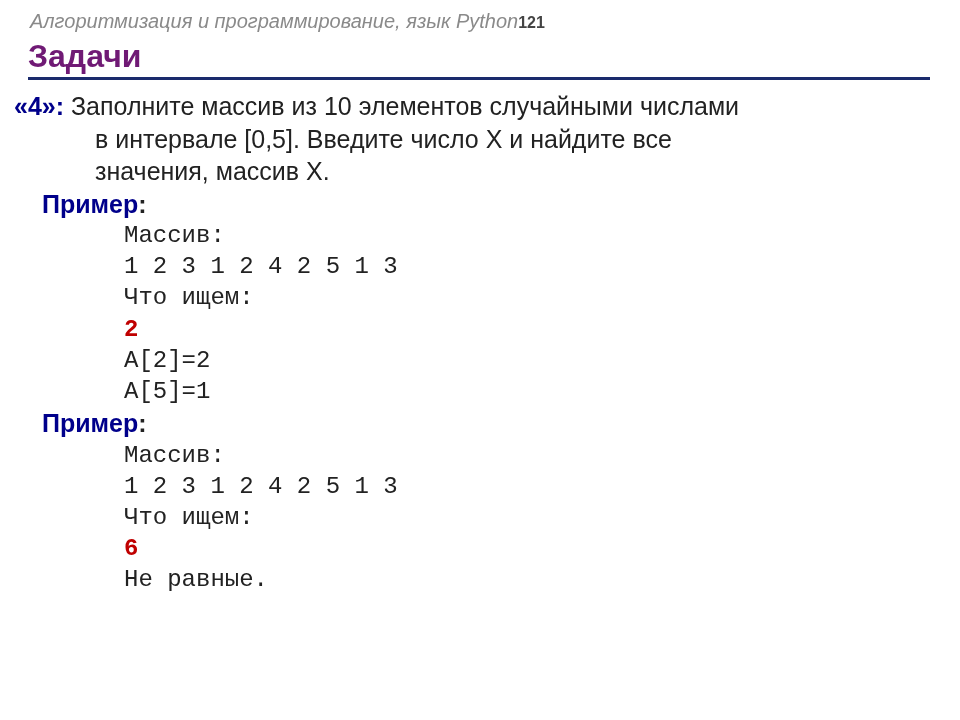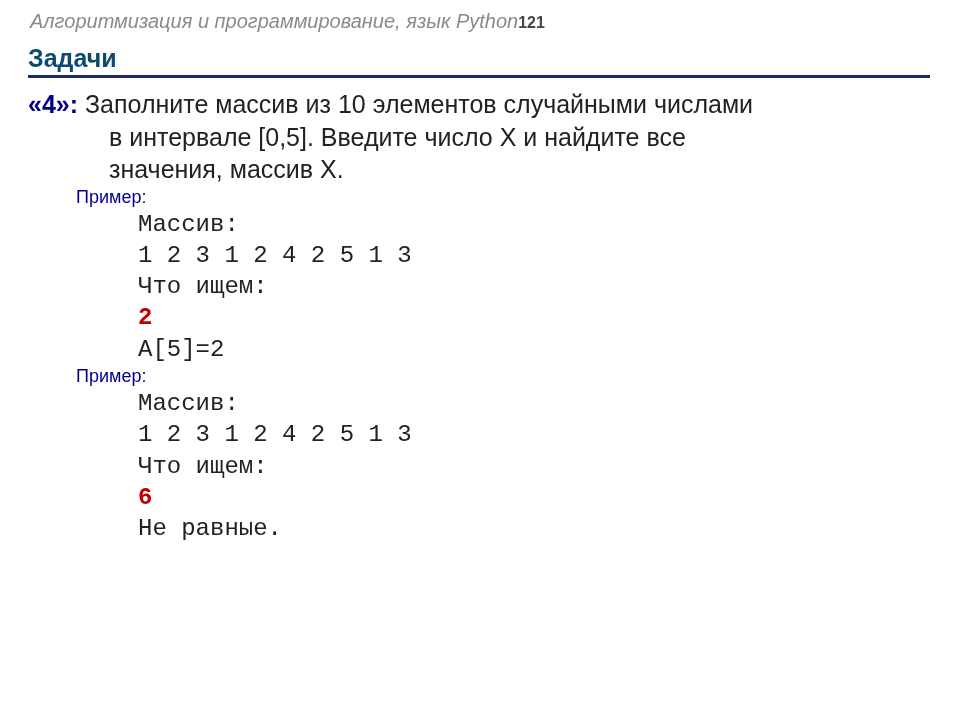--- a/index.html
+++ b/index.html
@@ -22,48 +22,48 @@
     font-style: italic;
     font-size: 20px;
   }
   .page-number {
     font-style: normal;
     font-size: 16px;
     color: #444;
     font-weight: bold;
   }
   .title {
-    font-size: 25px;
+    font-size: 32px;
     font-weight: bold;
-    color: #0c4a6e;
-    margin: 11px 30px 0 28px;
+    color: #701a75;
+    margin: 5px 30px 0 28px;
     border-bottom: 3px solid #1a2a6c;
     padding-bottom: 2px;
   }
   .content {
-    padding: 10px 30px 0 28px;
+    padding: 10px 30px 0 14px;
     font-size: 25px;
     line-height: 1.3;
     color: #222;
   }
   .task-label {
     color: #00008b;
     font-weight: bold;
   }
   .task-text {
     display: inline;
   }
   .task-block {
     margin-left: 81px;
   }
   .example-label {
     color: #00008b;
-    font-weight: normal;
-    margin-left: 48px;
-    font-size: 18px;
+    font-weight: bold;
+    margin-left: 28px;
+    font-size: 25px;
   }
   .mono {
     font-family: "Courier New", monospace;
     font-size: 24px;
     margin-left: 110px;
     white-space: pre;
   }
   .mono.bold { font-weight: normal; }
   .mono.red  { color: #c00000; font-weight: bold;}
 </style>
@@ -85,21 +85,22 @@
   <div class="task-block">в интервале [0,5]. Введите число X и найдите все</div>
   <div class="task-block">значения, массив X.</div>
 
   <div class="example-label">
     <span>Пример</span><span style="color:#222;">:</span>
   </div>
   <div class="mono bold">Массив:</div>
   <div class="mono bold">1 2 3 1 2 4 2 5 1 3</div>
   <div class="mono bold">Что ищем:</div>
   <div class="mono red">2</div>
-  <div class="mono bold">A[5]=2</div>
+  <div class="mono bold">A[2]=2</div>
+  <div class="mono bold">A[5]=1</div>
 
   <div class="example-label">
     <span>Пример</span><span style="color:#222;">:</span>
   </div>
   <div class="mono bold">Массив:</div>
   <div class="mono bold">1 2 3 1 2 4 2 5 1 3</div>
   <div class="mono bold">Что ищем:</div>
   <div class="mono red">6</div>
   <div class="mono bold">Не равные.</div>
 </div>

